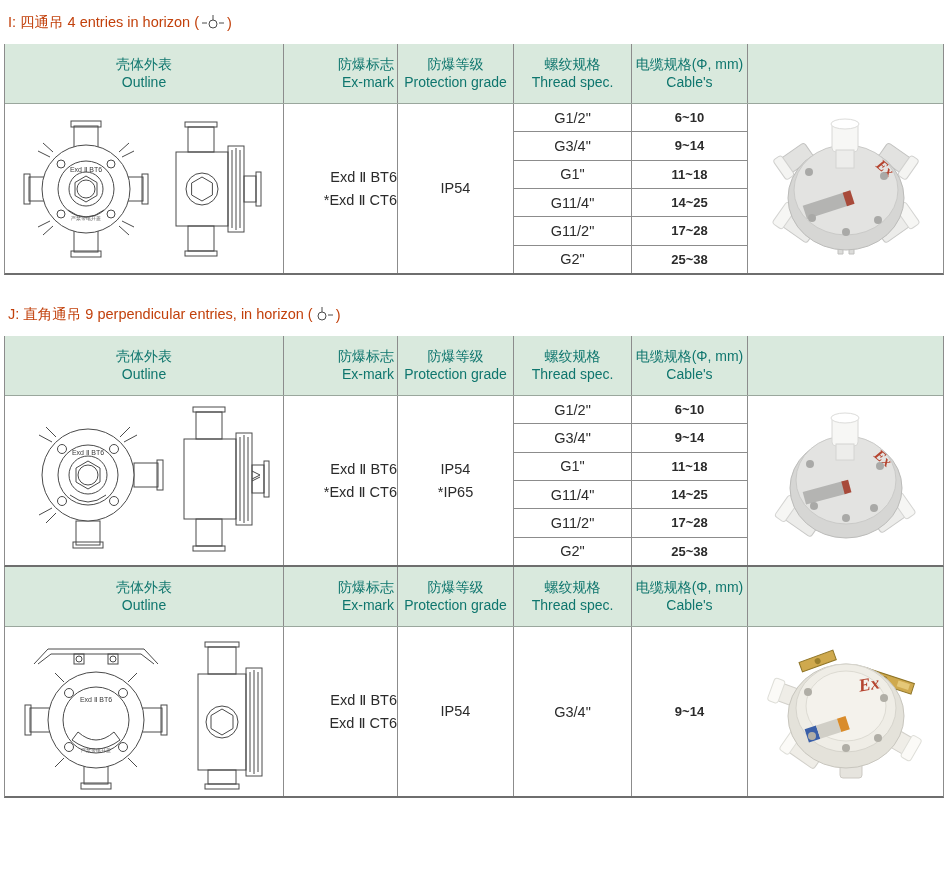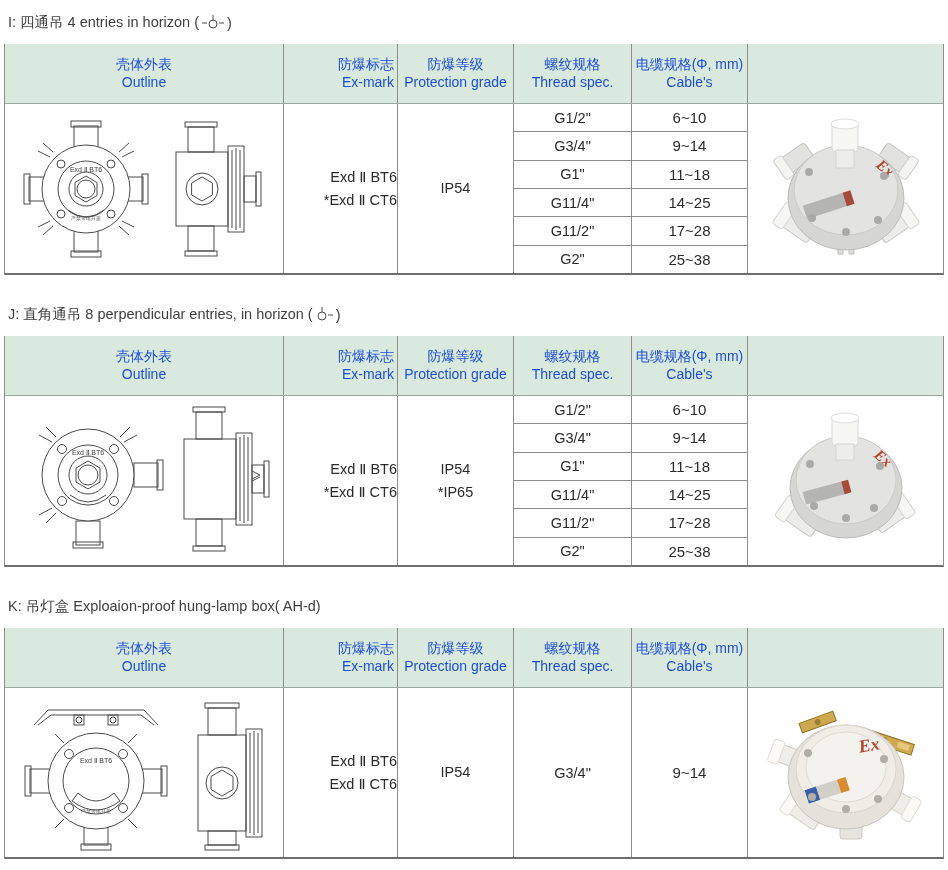--- a/index.html
+++ b/index.html
@@ -5,38 +5,38 @@
   * { box-sizing: border-box; margin: 0; padding: 0; }
   html,body { background:#fff; }
   body {
     width: 948px; height: 870px; overflow: hidden;
     font-family: "Liberation Sans", "DejaVu Sans", sans-serif;
     color:#2b2b2b;
   }
   .page { padding: 6px 4px 0 4px; }
 
   .section-title {
-    font-size: 14.5px; color:#404040;
+    font-size: 14.5px; color:#c2410c;
     margin: 30px 0 12px 4px;
     display:flex; align-items:center; gap:1px;
   }
   .section:first-child .section-title { margin-top: 7px; }
   .orient-icon { margin: 0 1px; }
 
   .spec-table {
     width: 940px;
     border-left: 1px solid #8c8c8c;
     border-right: 1px solid #8c8c8c;
     border-bottom: 2px solid #6e6e6e;
   }
   .thead { display:flex; background:#d9e9dd; border-bottom:1px solid #9aa79d; }
   .th {
     height: 59px;
     display:flex; flex-direction:column; justify-content:center; align-items:center;
-    text-align:center; font-size:14px; line-height:1.28; color:#1d4ed8;
+    text-align:center; font-size:14px; line-height:1.28; color:#0f766e;
     border-right:1px solid #8c8c8c;
     padding: 2px 3px;
   }
   .th:last-child, .td:last-child { border-right:none; }
 
   .tbody { display:flex; min-height:169px; }
   .td {
     display:flex; flex-direction:column; justify-content:center; align-items:center;
     text-align:center; font-size:14.5px; line-height:1.55;
     border-right:1px solid #8c8c8c;
@@ -47,21 +47,21 @@
   .col-specs   { width:234px; display:flex; flex-direction:column; border-right:1px solid #8c8c8c; }
   .col-photo   { flex:1; }
 
   .spec-row { display:flex; flex:1; border-bottom:1px solid #8c8c8c; }
   .spec-row:last-child { border-bottom:none; }
   .spec-row .thread {
     width:118px; border-right:1px solid #8c8c8c;
     display:flex; align-items:center; justify-content:center; font-size:14.5px;
   }
   .spec-row .cable {
-    flex:1; display:flex; align-items:center; justify-content:center; font-size:15px;
+    flex:1; display:flex; align-items:center; justify-content:center; font-size:13px;font-weight:bold;
   }
 
   svg { display:block; }
   .ln  { stroke:#4a4a4a; stroke-width:1; fill:none; }
   .lnf { stroke:#4a4a4a; stroke-width:1; fill:#fff; }
   .dtext { font-size:7px; fill:#3a3a3a; text-anchor:middle; font-family:"Liberation Sans",sans-serif; }
   .wtext { font-size:5px; fill:#5a5a5a; text-anchor:middle; font-family:"Liberation Sans",sans-serif; }
   .extext { font-style:italic; font-weight:bold; fill:#b5442f; text-anchor:middle; font-family:"Liberation Serif",serif; }
 </style>
 </head>
@@ -221,21 +221,21 @@
               <circle cx="112" cy="106" r="4" fill="#a9a9a7"></circle>
             <circle cx="80" cy="118" r="4" fill="#a9a9a7"></circle>
           </svg>
         </div>
       </div>
     </div>
   </div>
 
   <div class="section">
     <div class="section-title">
-      <span>J: 直角通吊 8 perpendicular entries, in horizon ( </span>
+      <span>J: 直角通吊 9 perpendicular entries, in horizon ( </span>
       <svg class="orient-icon" width="19" height="17" viewBox="0 0 19 17">
         <circle class="ln" cx="7" cy="10" r="4"></circle>
         <line class="ln" x1="7" y1="1" x2="7" y2="6"></line>
         <line class="ln" x1="13" y1="9" x2="18" y2="9"></line>
       </svg>
       <span>)</span>
     </div>
 
     <div class="spec-table">
       <div class="thead">
@@ -360,24 +360,20 @@
             <circle cx="48" cy="100" r="4" fill="#a9a9a7"></circle>
               <circle cx="108" cy="102" r="4" fill="#a9a9a7"></circle>
             <circle cx="80" cy="112" r="4" fill="#a9a9a7"></circle>
           </svg>
         </div>
       </div>
     </div>
   </div>
 
   <div class="section">
-    <div class="section-title">
-      <span>K: 吊灯盒 Exploaion-proof hung-lamp box( AH-d)</span>
-      <span></span>
-    </div>
 
     <div class="spec-table">
       <div class="thead">
         <div class="th col-outline">
           <div>壳体外表</div>
           <div>Outline</div>
         </div>
         <div class="th col-exmark">
           <div>防爆标志</div>
           <div>Ex-mark</div>

